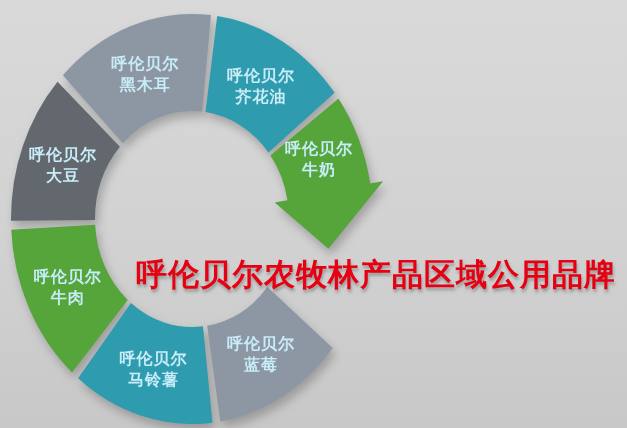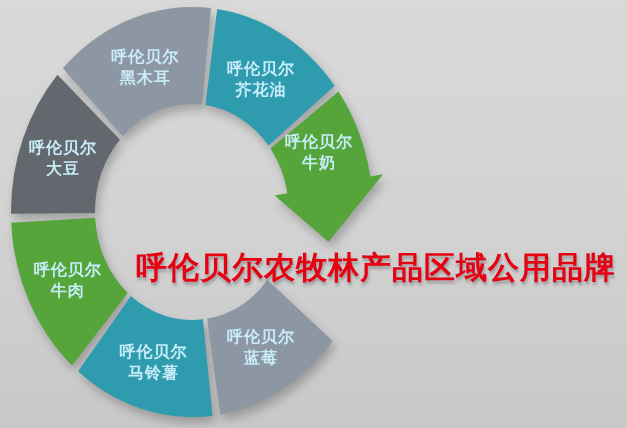--- a/index.html
+++ b/index.html
@@ -10,20 +10,21 @@
     width: 627px;
     height: 428px;
     overflow: hidden;
     background: linear-gradient(180deg, #d9d9d9 0%, #d2d2d2 55%, #c8c8c8 100%);
     font-family: "Liberation Sans", sans-serif;
     position: relative;
   }
   .canvas {
     position: absolute;
     inset: 0;
+    margin-top: 7px;
   }
   svg#donut {
     position: absolute;
     left: 0;
     top: 0;
   }
   .ring-group {
     filter: drop-shadow(3px 6px 5px rgba(70, 70, 70, 0.35));
   }
   .seg-label {

